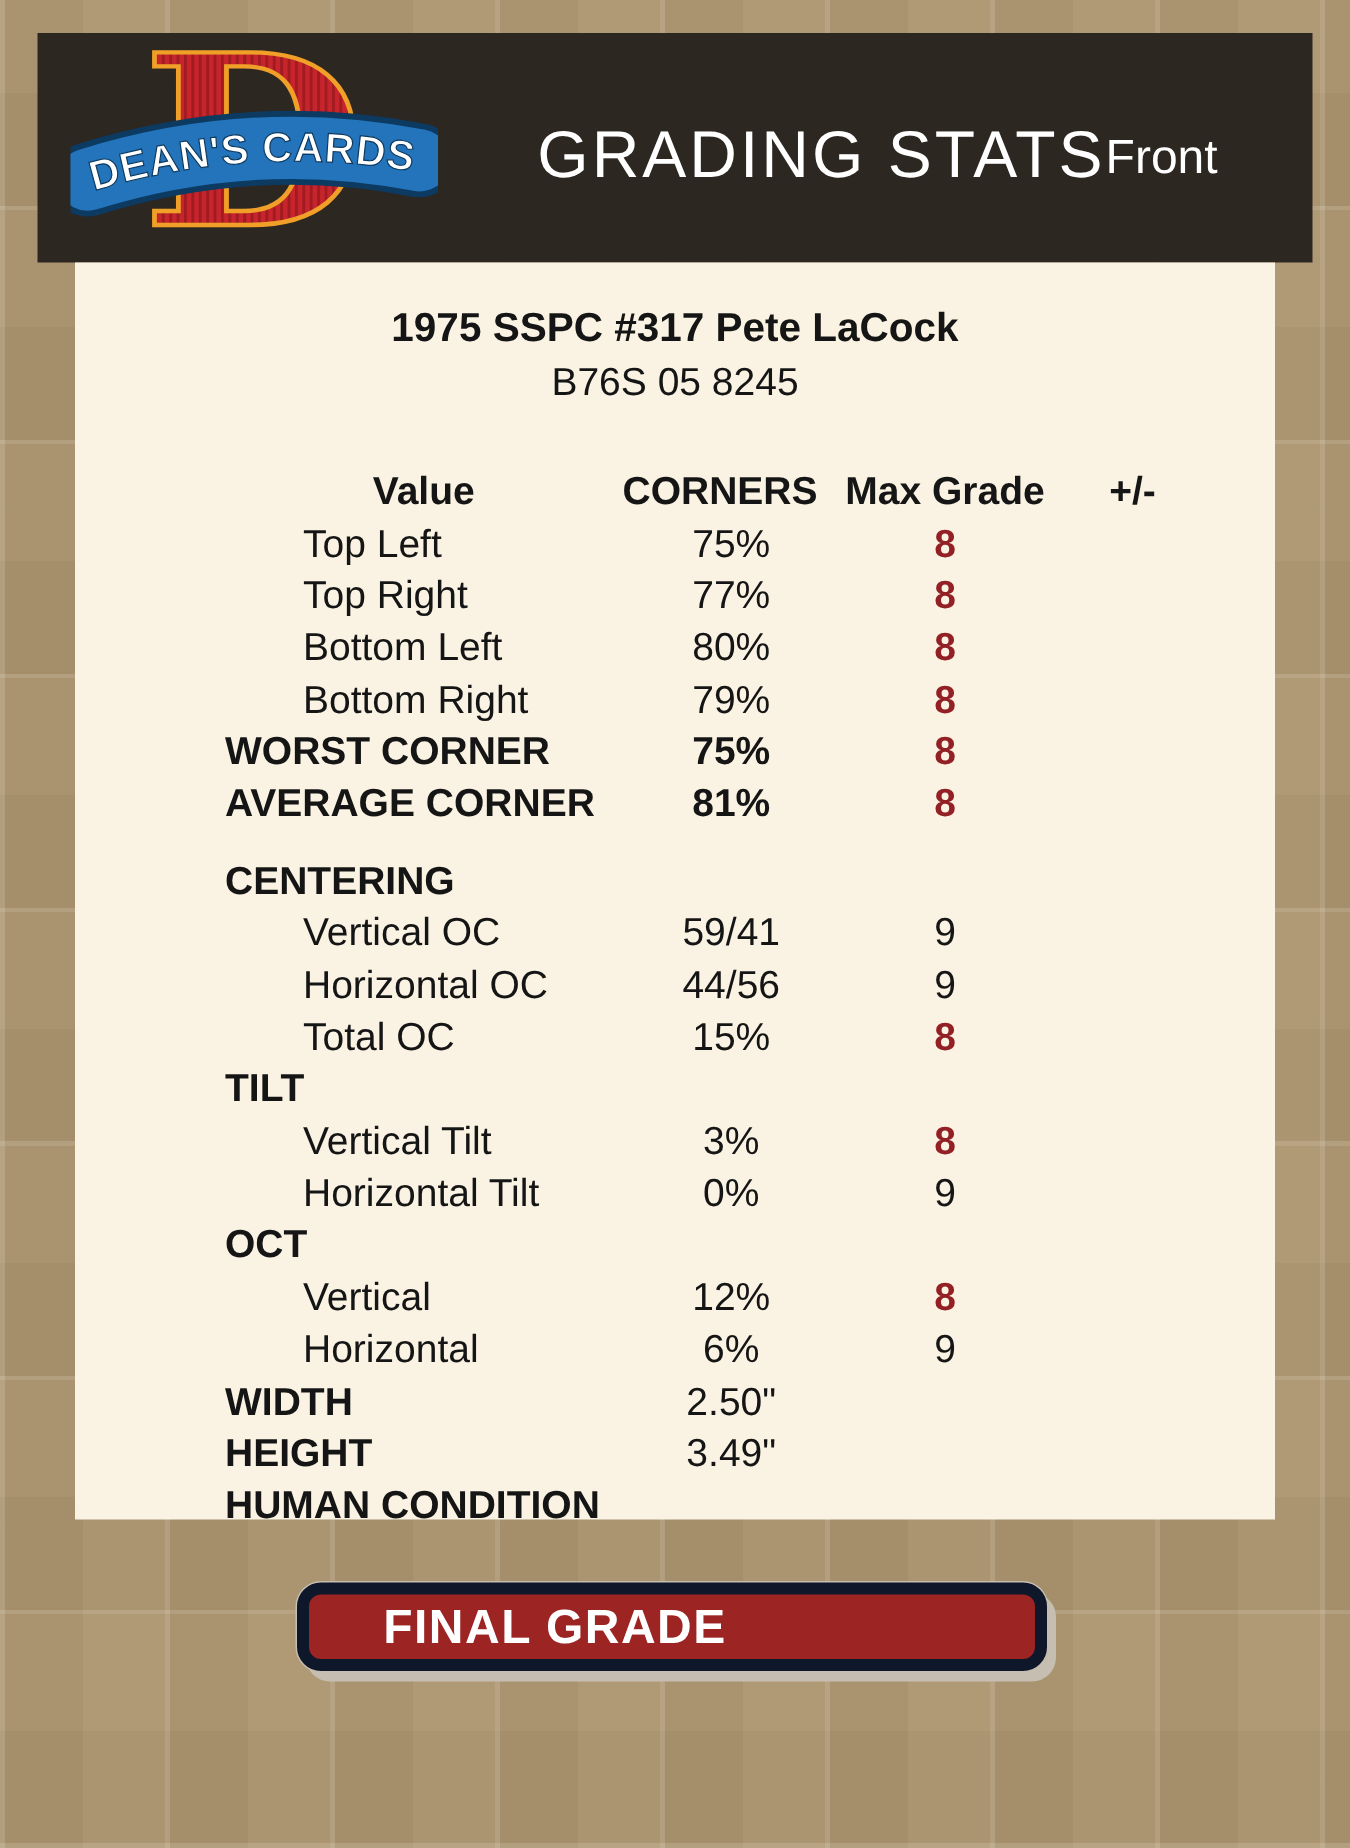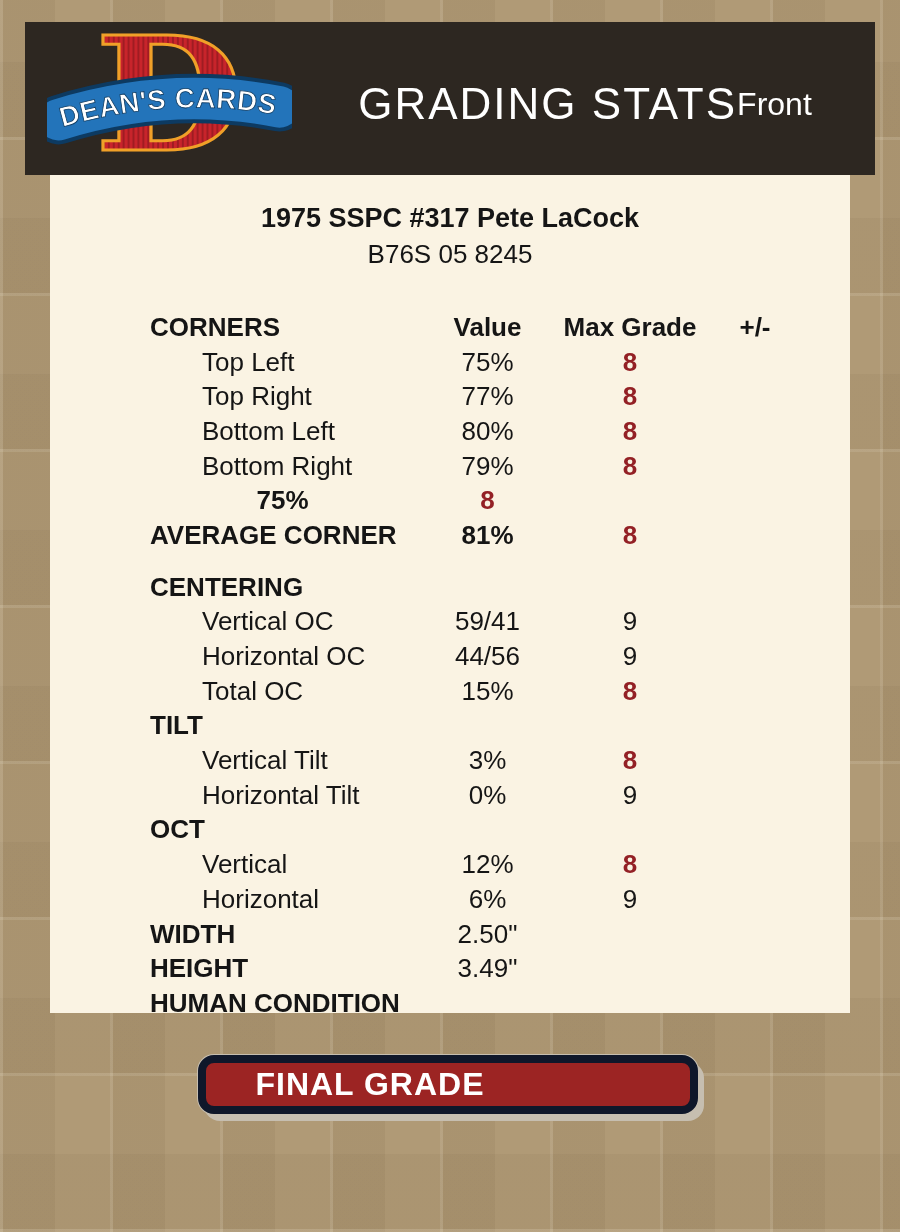--- a/index.html
+++ b/index.html
@@ -95,22 +95,22 @@
       <div class="sub-title">Front</div>
     </div>
   </header>
 
   <main class="panel">
     <div class="card-title">1975 SSPC #317 Pete LaCock</div>
     <div class="card-code">B76S 05 8245</div>
 
     <div class="gtable">
       <div class="row head">
+        <div class="c value">Value</div>
         <div class="c label">CORNERS</div>
-        <div class="c value">Value</div>
         <div class="c grade">Max Grade</div>
         <div class="c pm">+/-</div>
       </div>
       <div id="rows">
           <div class="row indent gred">
             <div class="c label">Top Left</div>
             <div class="c value">75%</div>
             <div class="c grade">8</div>
             <div class="c pm"></div>
           </div>
@@ -126,20 +126,21 @@
             <div class="c grade">8</div>
             <div class="c pm"></div>
           </div>
           <div class="row indent gred">
             <div class="c label">Bottom Right</div>
             <div class="c value">79%</div>
             <div class="c grade">8</div>
             <div class="c pm"></div>
           </div>
           <div class="row lbold vbold gred">
+            <div class="c label">WORST CORNER</div>
             <div class="c value">75%</div>
             <div class="c grade">8</div>
             <div class="c pm"></div>
           </div>
           <div class="row lbold vbold gred">
             <div class="c label">AVERAGE CORNER</div>
             <div class="c value">81%</div>
             <div class="c grade">8</div>
             <div class="c pm"></div>
           </div>

